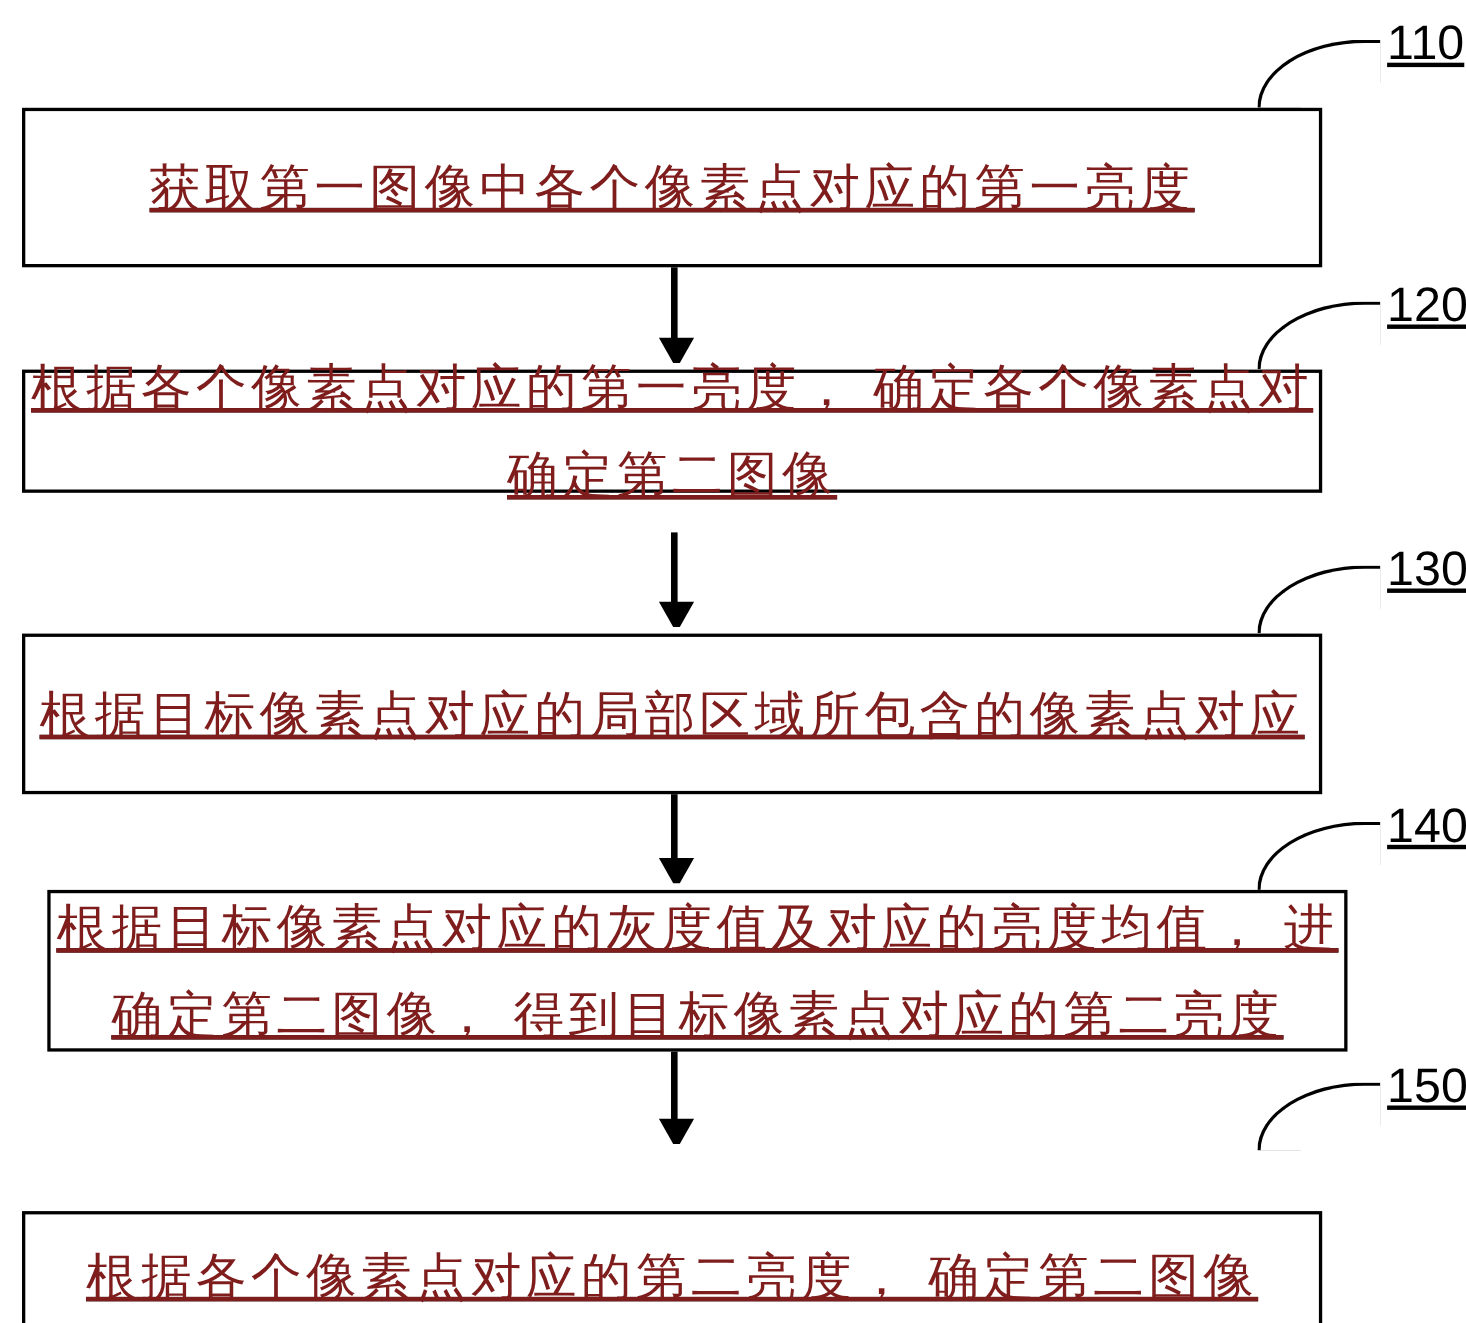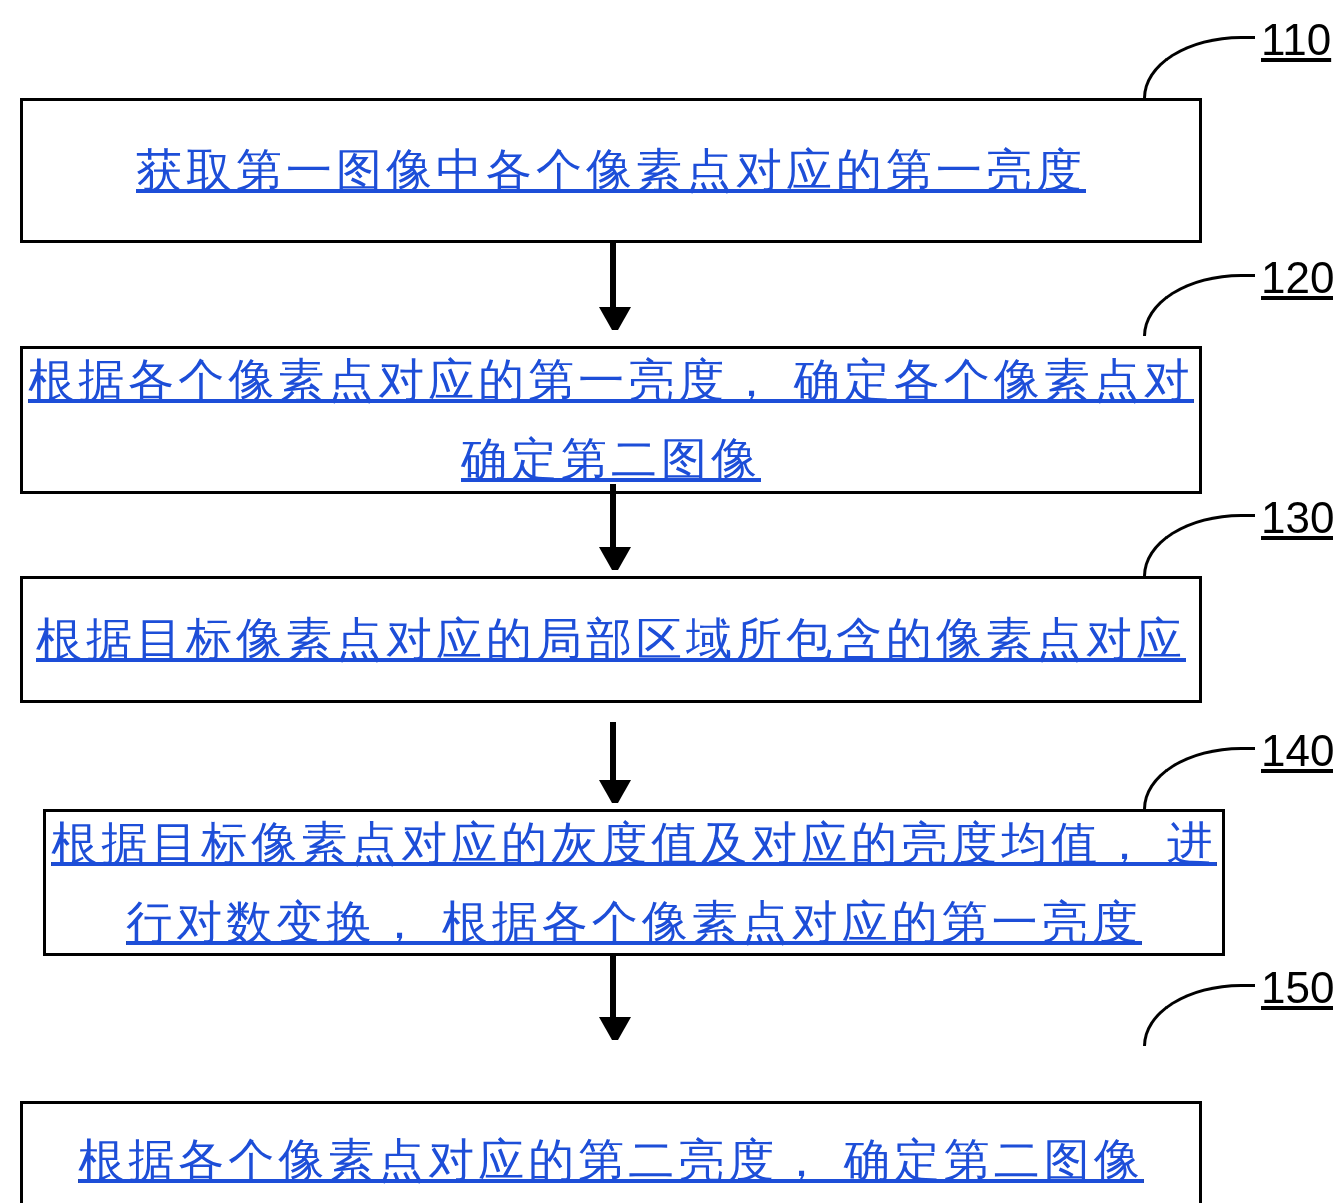--- a/index.html
+++ b/index.html
@@ -13,21 +13,21 @@
     background: #ffffff; overflow: hidden;
   }
   .step-box {
     position: absolute; left: 14px; width: 1182px;
     border: 3px solid #000; background: #fff;
     display: flex; flex-direction: column;
     justify-content: center; align-items: center;
   }
   .box-line {
     font-size: 46px; letter-spacing: 4px; line-height: 73px;
-    color: #1d4ed8; text-align: center; white-space: nowrap;
+    color: #7f1d1d; text-align: center; white-space: nowrap;
   }
   .ref-label {
     position: absolute; left: 1252px; width: 90px; height: 44px;
     line-height: 44px; font-size: 44px; color: #000;
     font-family: "Liberation Sans", sans-serif; text-align: left;
   }
   .leader {
     position: absolute; left: 1137px; width: 112px; height: 62px;
     border-top: 3px solid #000; border-left: 3px solid #000;
     border-top-left-radius: 98px 62px;
@@ -55,46 +55,46 @@
     <div class="box-line">获取第一图像中各个像素点对应的第一亮度</div>
   </div>
 
   <div class="flow-arrow" style="top:237px;height:93px;">
     <div class="arrow-shaft" style="height:75px;"></div>
     <div class="arrow-head"></div>
   </div>
 
   <div class="leader" style="top:268px;"></div>
   <div class="ref-label" style="top:247px;">120</div>
-  <div class="step-box" style="top:340px;height:148px;">
+  <div class="step-box" style="top:330px;height:112px;">
     <div class="box-line">根据各个像素点对应的第一亮度， 确定各个像素点对</div>
     <div class="box-line">确定第二图像</div>
   </div>
 
   <div class="flow-arrow" style="top:478px;height:92px;">
     <div class="arrow-shaft" style="height:74px;"></div>
     <div class="arrow-head"></div>
   </div>
 
   <div class="leader" style="top:508px;"></div>
   <div class="ref-label" style="top:487px;">130</div>
-  <div class="step-box" style="top:570px;height:127px;">
+  <div class="step-box" style="top:570px;height:146px;">
     <div class="box-line">根据目标像素点对应的局部区域所包含的像素点对应</div>
   </div>
 
   <div class="flow-arrow" style="top:716px;height:87px;">
     <div class="arrow-shaft" style="height:69px;"></div>
     <div class="arrow-head"></div>
   </div>
 
   <div class="leader" style="top:741px;"></div>
   <div class="ref-label" style="top:720px;">140</div>
   <div class="step-box" style="top:803px;height:147px;margin-left:23px;">
     <div class="box-line">根据目标像素点对应的灰度值及对应的亮度均值， 进</div>
-    <div class="box-line">行对数变换， 根据各个像素点对应的第一亮度</div>
+    <div class="box-line">确定第二图像， 得到目标像素点对应的第二亮度</div>
   </div>
 
   <div class="flow-arrow" style="top:950px;height:90px;">
     <div class="arrow-shaft" style="height:72px;"></div>
     <div class="arrow-head"></div>
   </div>
 
   <div class="leader" style="top:978px;"></div>
   <div class="ref-label" style="top:957px;">150</div>
   <div class="step-box" style="top:1095px;height:118px;">

